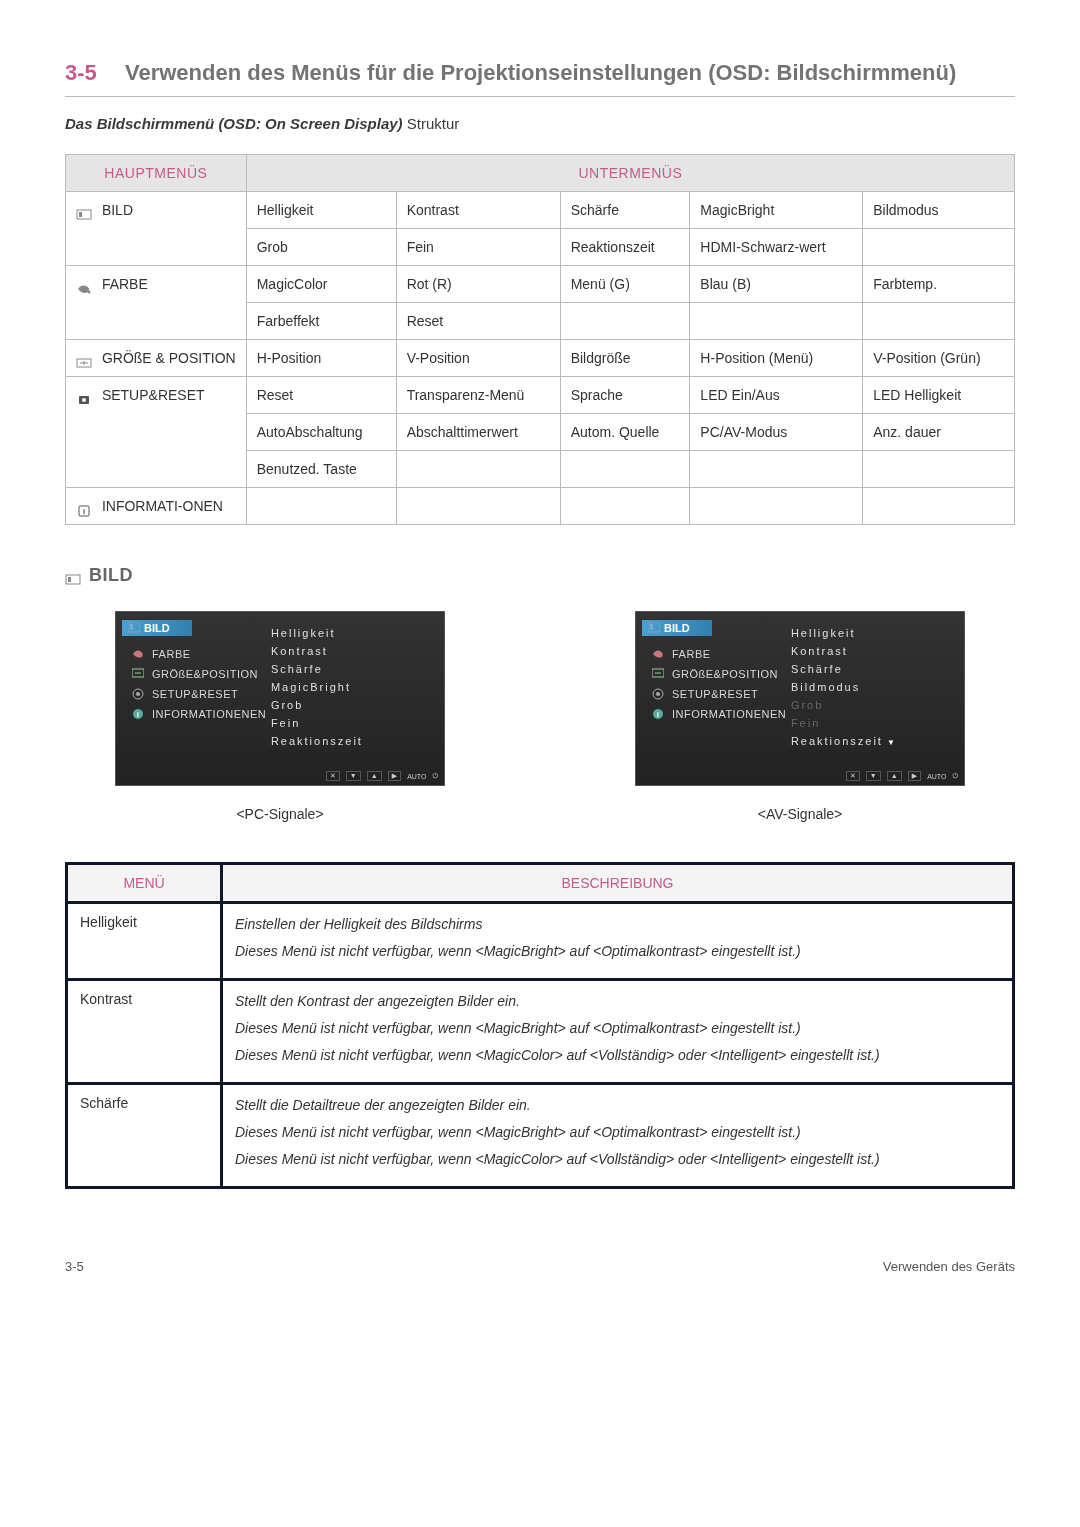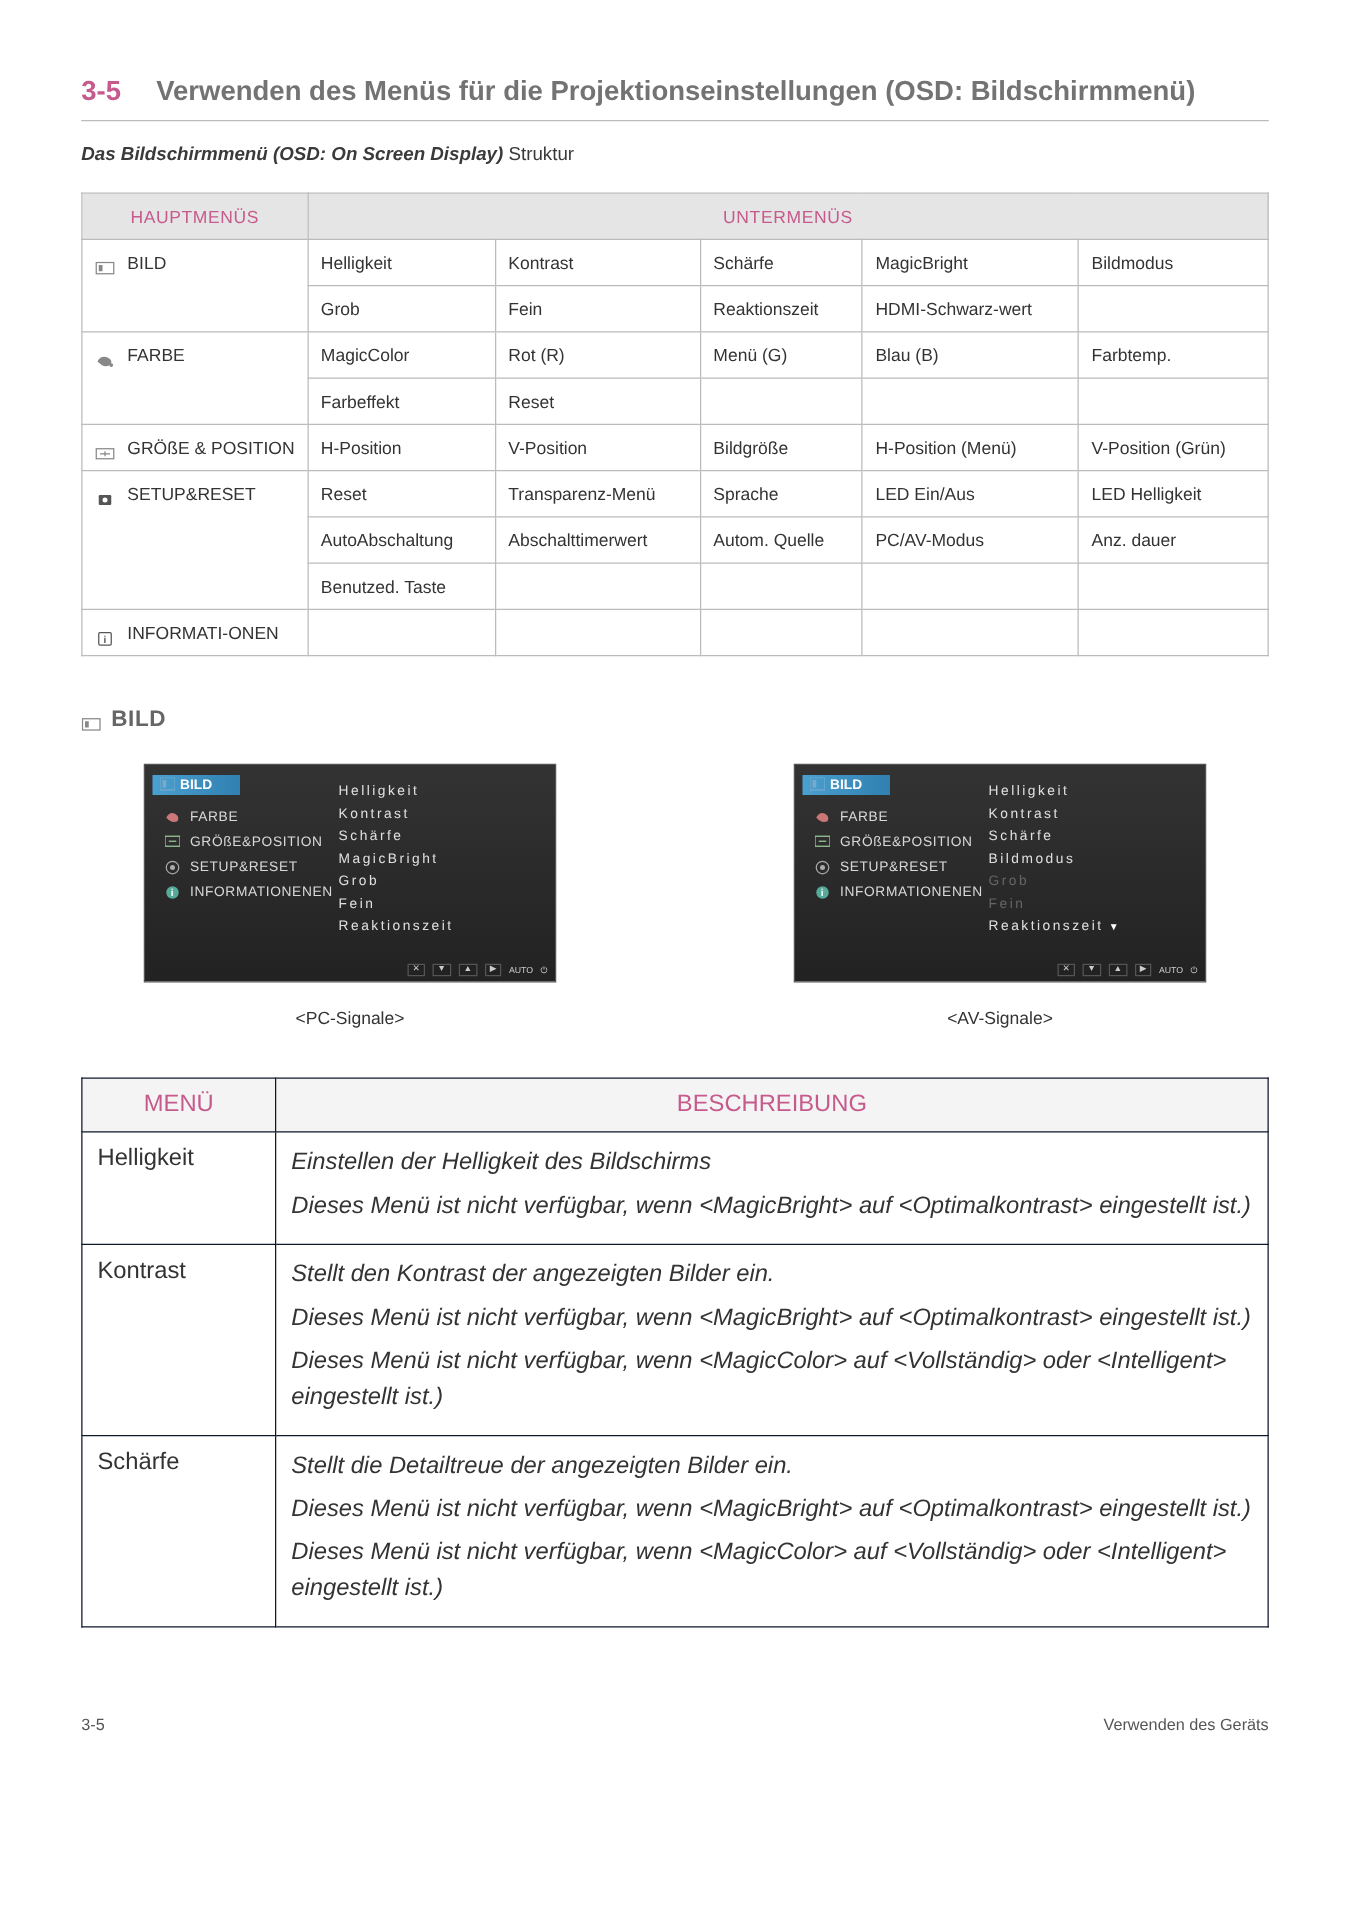--- a/index.html
+++ b/index.html
@@ -66,21 +66,21 @@
   .panel-right .rline { font-size: 11px; color: #e0e0e0; padding: 3px 0 3px 4px; letter-spacing: 2px; }
   .panel-right .rline.dim { color: #666; }
   .panel-right .rline.arrow::after { content: "▼"; color: #fff; font-size: 8px; margin-left: 4px; }
   .panel-bottom {
     position: absolute; bottom: 4px; right: 6px; font-size: 7px; color: #ccc;
     display: flex; gap: 6px; align-items: center;
   }
   .panel-bottom .btn { background: #222; border: 1px solid #555; padding: 0 3px; line-height: 8px; font-size: 7px; }
   .panel-caption { font-size: 14px; color: #333; margin-top: 20px; }
   table.desc { width: 100%; border-collapse: collapse; }
-  table.desc th, table.desc td { border: 1px solid #0f172a; padding: 10px 12px; font-size: 19px; text-align: left; vertical-align: top; color: #333; }
+  table.desc th, table.desc td { border: 3px solid #0f172a; padding: 10px 12px; font-size: 14px; text-align: left; vertical-align: top; color: #333; }
   table.desc th { background: #f4f4f4; color: #c65a8c; font-weight: normal; text-align: center; }
   table.desc td.p { line-height: 1.5; font-style: italic; }
   table.desc td.p p { margin: 0 0 6px 0; }
   .footer { display: flex; justify-content: space-between; margin-top: 70px; color: #555; font-size: 13px; }
   svg.mini { width: 16px; height: 12px; vertical-align: middle; }
   .pi { width: 12px; height: 12px; display: inline-block; }
 </style>
 </head>
 <body>
 

